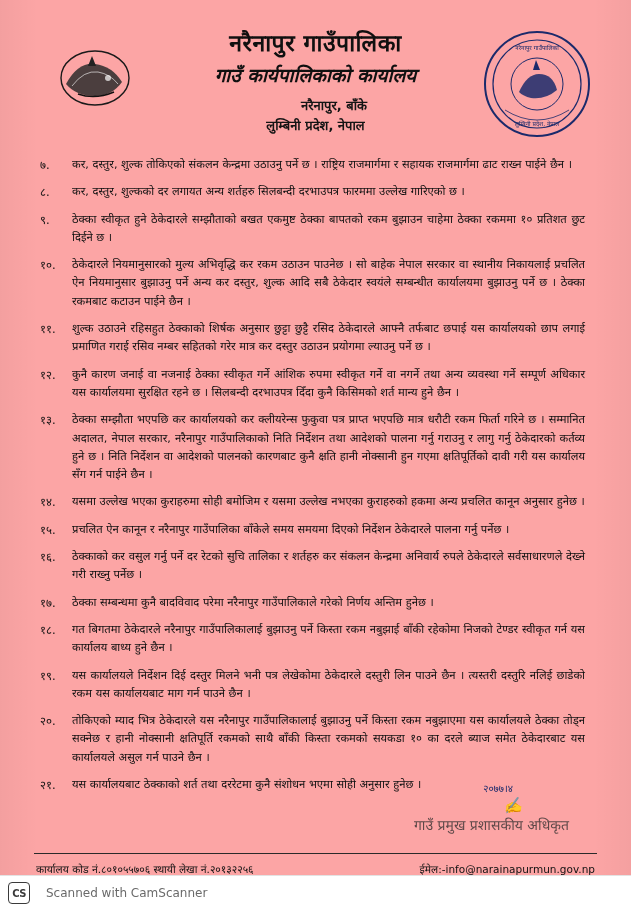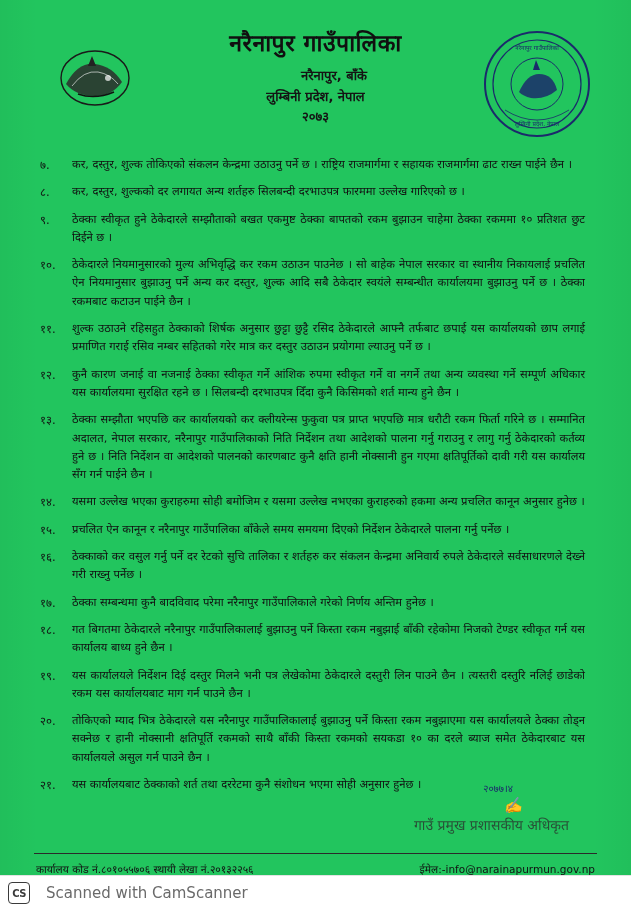--- a/index.html
+++ b/index.html
@@ -7,21 +7,21 @@
     padding: 0;
     background: #d8d8d8;
   }
   body {
     font-family: "DejaVu Sans", sans-serif;
   }
   .page {
     position: relative;
     width: 631px;
     height: 910px;
-    background: #22c55e;
+    background: #fca5a5;
     overflow: hidden;
     box-sizing: border-box;
   }
   
   .page:before {
     content: "";
     position: absolute;
     inset: 0;
     background:
       linear-gradient(90deg, rgba(0,0,0,0.035) 0%, rgba(0,0,0,0) 6%, rgba(0,0,0,0) 94%, rgba(0,0,0,0.03) 100%);
@@ -172,21 +172,21 @@
     border-radius: 4px;
     font-size: 10px;
     font-weight: bold;
     color: #3a3a3a;
     display: flex;
     align-items: center;
     justify-content: center;
     letter-spacing: -0.5px;
   }
   .cs-text {
-    font-size: 15px;
+    font-size: 12px;
     color: #6a6a6a;
   }
 </style>
 </head>
 <body>
 
 <div class="page">
 
   <div class="header">
 
@@ -205,23 +205,23 @@
       <circle cx="54" cy="54" r="26" fill="none" stroke="#1b2a6b" stroke-width="1"></circle>
       <path d="M36 62 Q44 44 56 44 Q70 44 74 60 Q62 70 48 68 Q40 66 36 62 Z" fill="#1b2a6b" opacity="0.85"></path>
       <path d="M50 40 L53 30 L57 40" fill="#1b2a6b"></path>
       <path d="M22 80 Q54 100 86 80" fill="none" stroke="#1b2a6b" stroke-width="0.8"></path>
       <text x="54" y="96" font-size="6" fill="#1b2a6b" text-anchor="middle" font-family="DejaVu Sans, sans-serif">लुम्बिनी प्रदेश, नेपाल</text>
       <text x="54" y="20" font-size="6" fill="#1b2a6b" text-anchor="middle" font-family="DejaVu Sans, sans-serif">नरैनापुर गाउँपालिका</text>
     </svg>
 
     <div class="head-text">
       <div class="org-title">नरैनापुर गाउँपालिका</div>
+      <div class="org-sub">गाउँ कार्यपालिकाको कार्यालय</div>
       <div class="org-line3">नरैनापुर, बाँके</div>
       <div class="org-line4">लुम्बिनी प्रदेश, नेपाल</div>
-      <div class="org-year">२०७३</div>
     </div>
   </div>
 
   <div class="body-list">
     <div class="clause">
       <div class="clause-num">७.</div>
       <div class="clause-text">कर, दस्तुर, शुल्क तोकिएको संकलन केन्द्रमा उठाउनु पर्ने छ । राष्ट्रिय राजमार्गमा र सहायक राजमार्गमा ढाट राख्न पाईने छैन ।</div>
     </div>
     <div class="clause">
       <div class="clause-num">८.</div>

